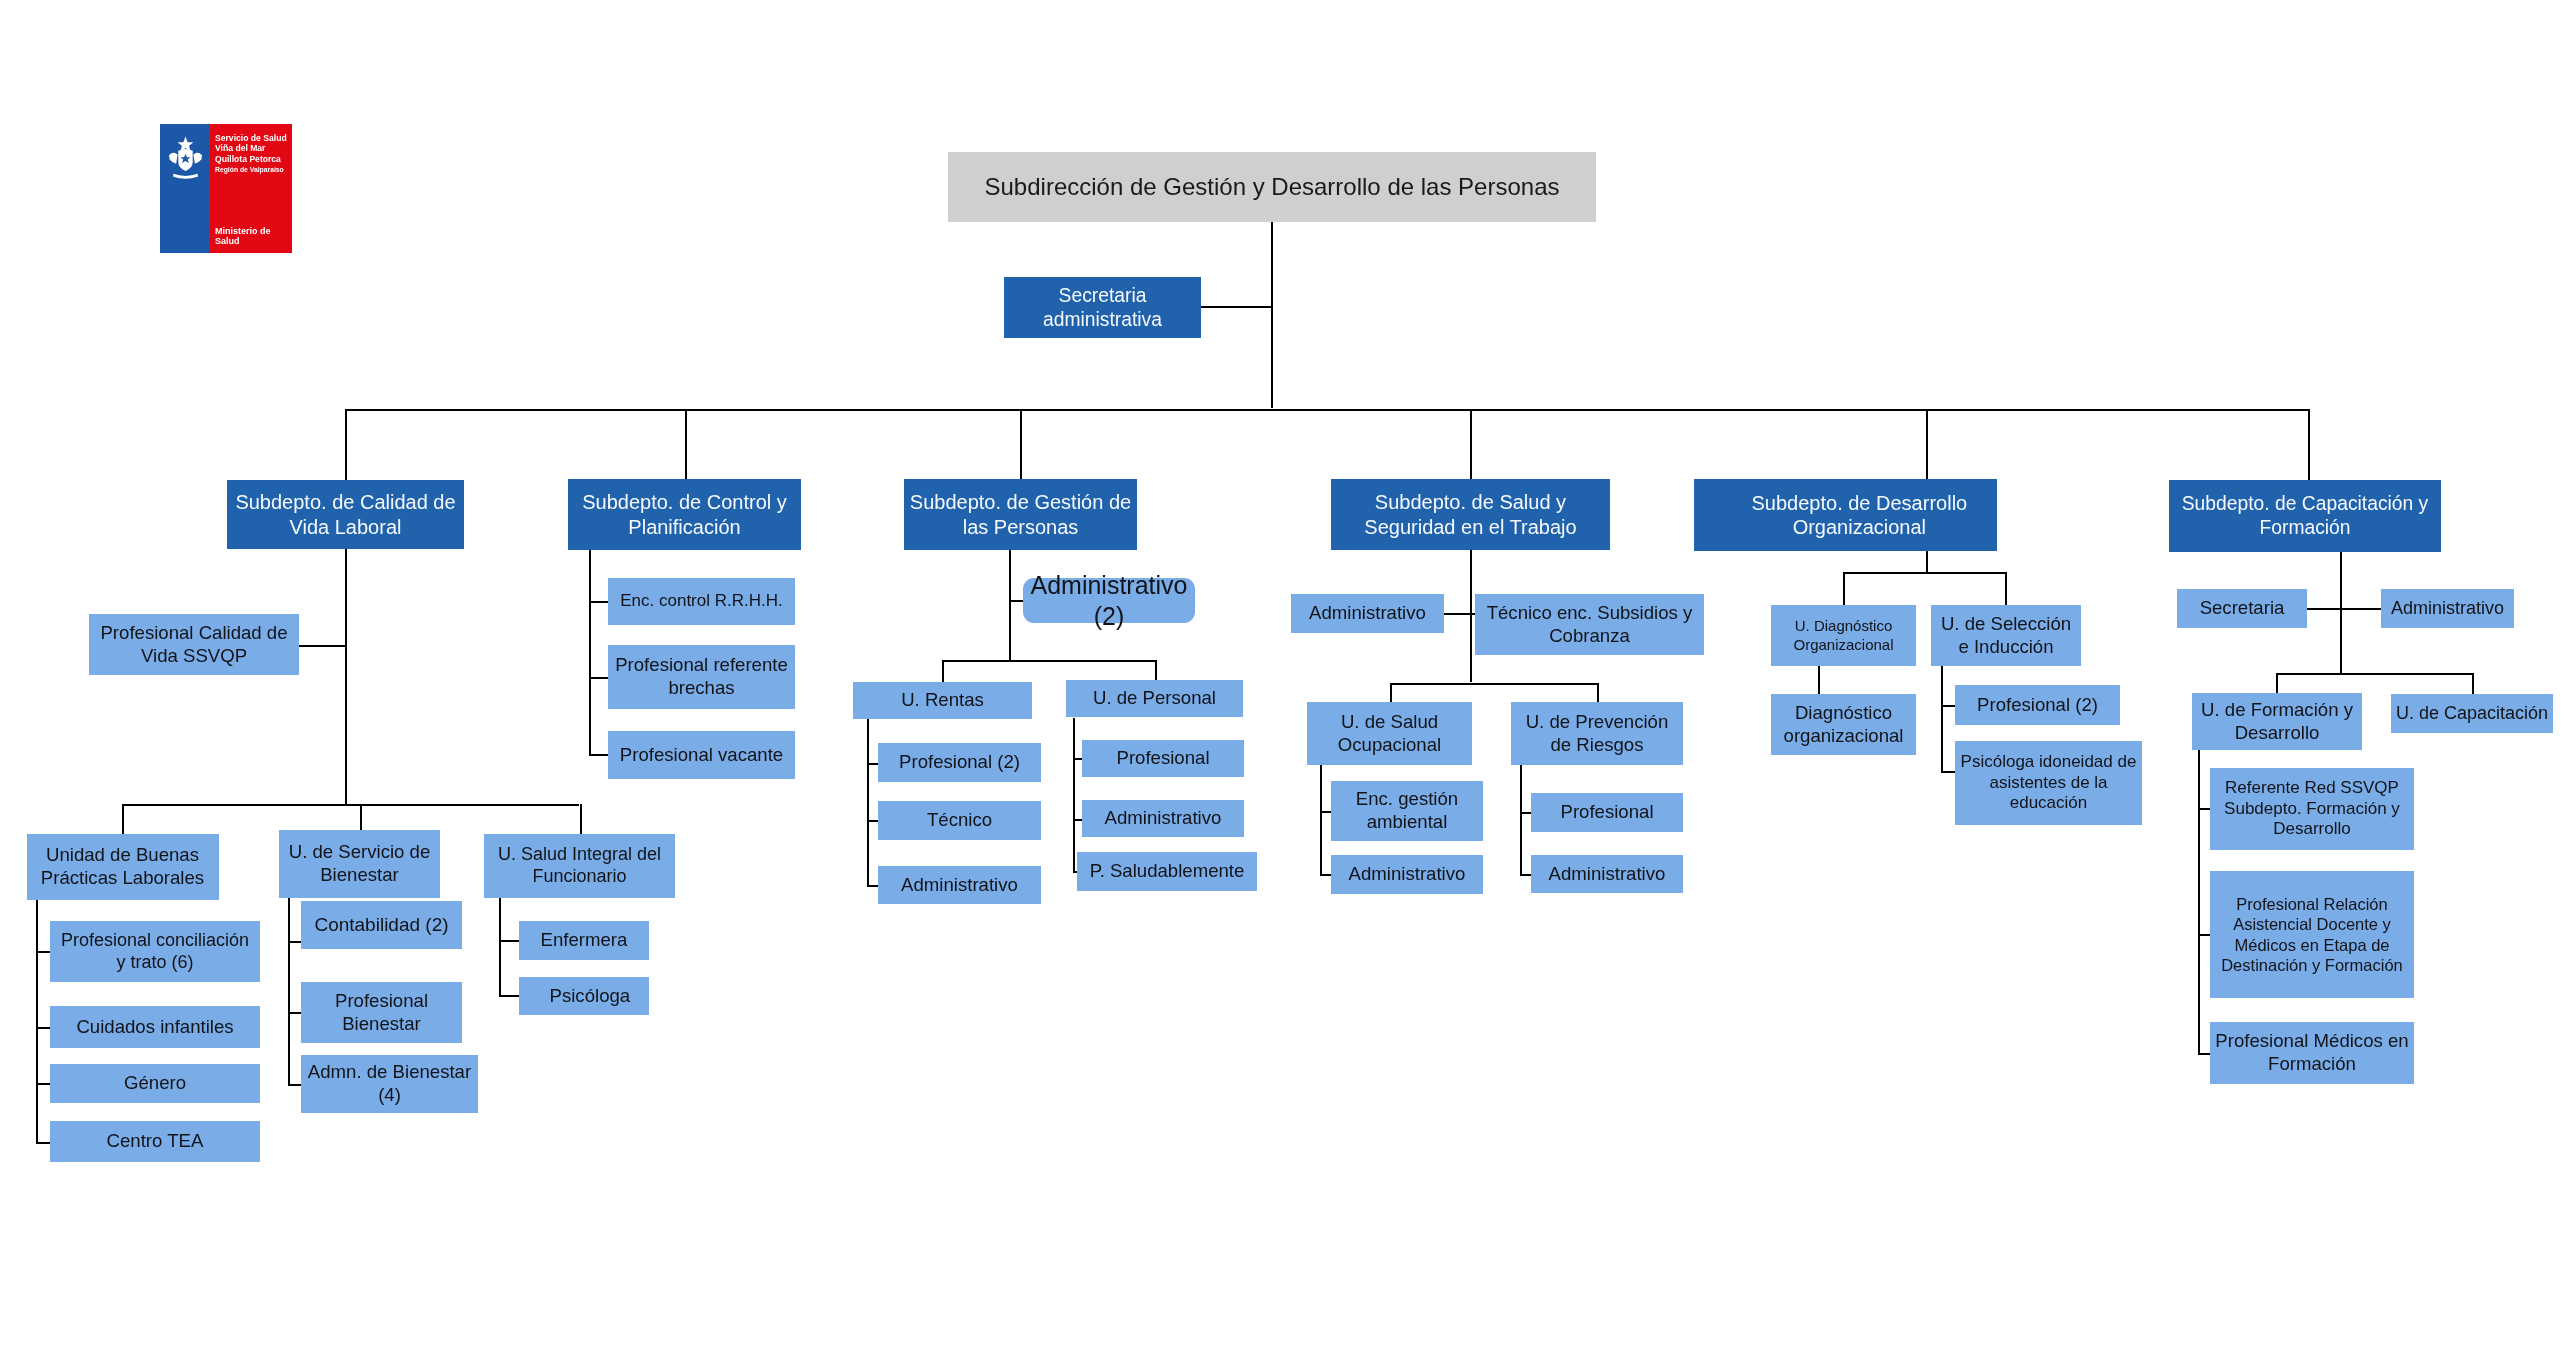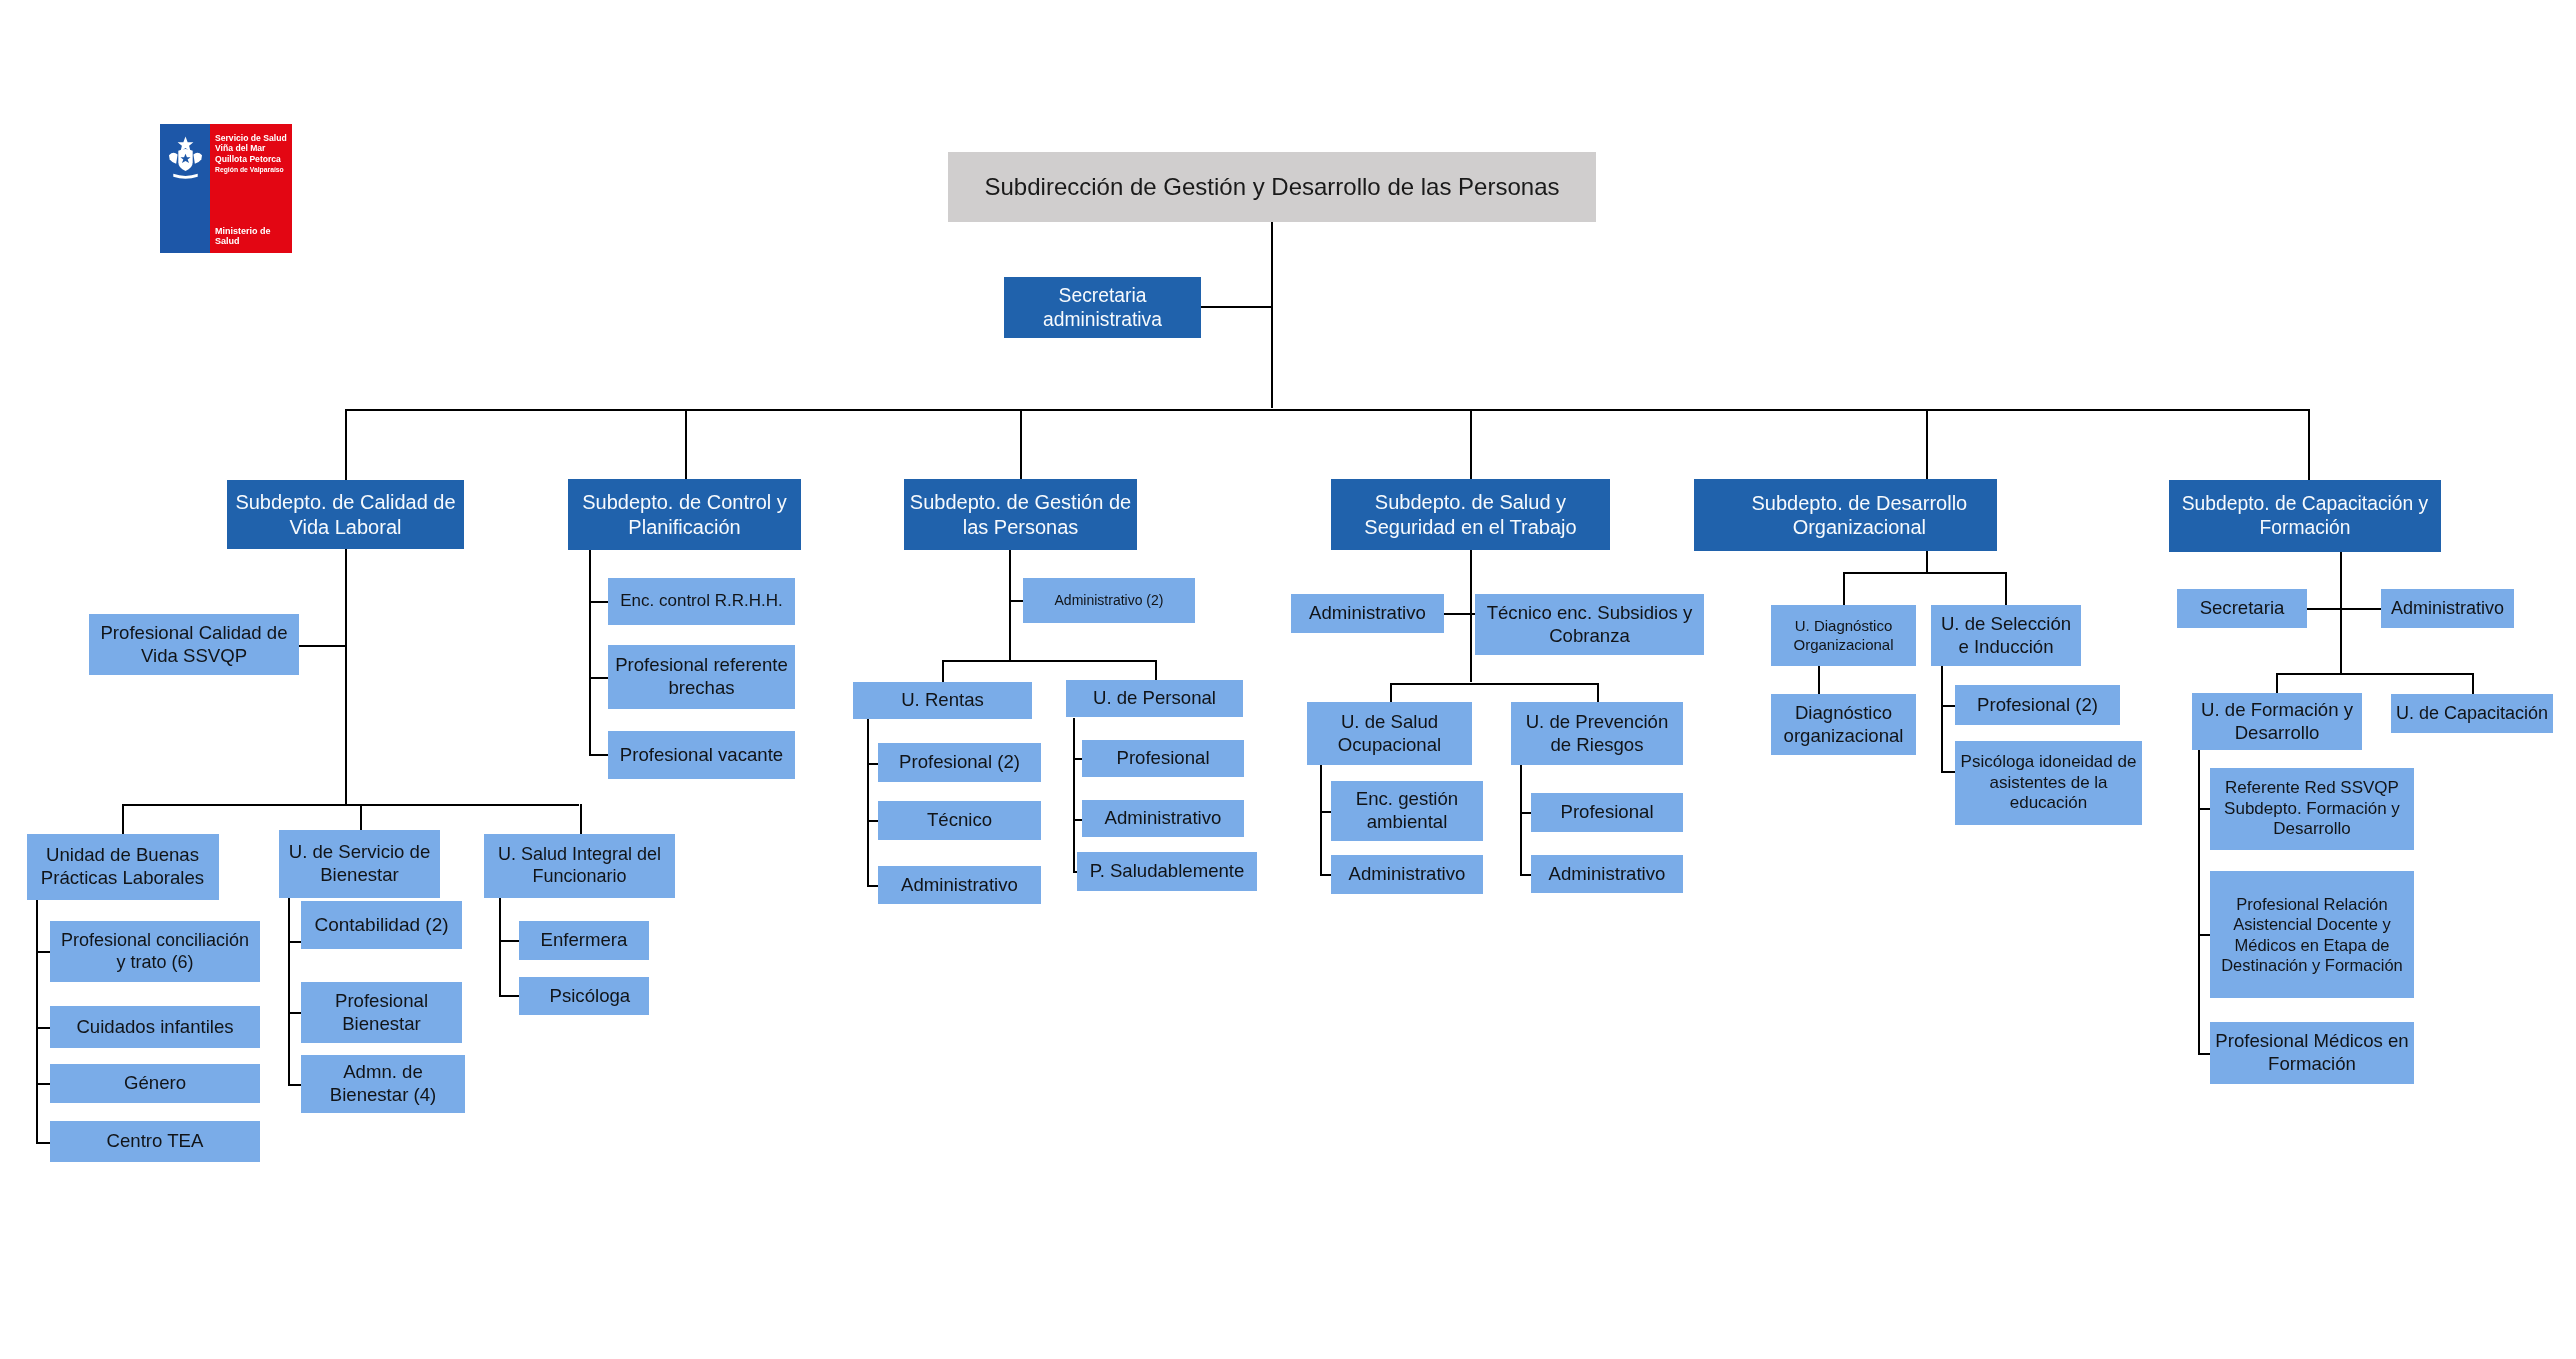--- a/index.html
+++ b/index.html
@@ -81,27 +81,27 @@
       <div class="node role" style="left: 89px; top: 569px; width: 210px; height: 61px; font-size: 18.6px;">Profesional Calidad de Vida SSVQP</div>
       <div class="node role" style="left: 26.5px; top: 789px; width: 192px; height: 66px; font-size: 18.6px;">Unidad de Buenas Prácticas Laborales</div>
       <div class="node role" style="left: 279px; top: 785px; width: 161px; height: 68px; font-size: 18.6px;">U. de Servicio de Bienestar</div>
       <div class="node role" style="left: 484px; top: 789px; width: 191px; height: 64px; font-size: 18px;">U. Salud Integral del Funcionario</div>
       <div class="node role" style="left: 50px; top: 876px; width: 210px; height: 61px; font-size: 18px;">Profesional conciliación y trato (6)</div>
       <div class="node role" style="left: 50px; top: 961px; width: 210px; height: 42px; font-size: 18.6px;">Cuidados infantiles</div>
       <div class="node role" style="left: 50px; top: 1019px; width: 210px; height: 39px; font-size: 18.6px;">Género</div>
       <div class="node role" style="left: 50px; top: 1076px; width: 210px; height: 41px; font-size: 18.6px;">Centro TEA</div>
       <div class="node role" style="left: 301px; top: 856px; width: 161px; height: 48px; font-size: 19px;">Contabilidad (2)</div>
       <div class="node role" style="left: 301px; top: 937px; width: 161px; height: 61px; font-size: 18.6px;">Profesional Bienestar</div>
-      <div class="node role" style="left: 301px; top: 1010px; width: 164px; height: 58px; font-size: 18.6px;">Admn. de Bienestar (4)</div>
+      <div class="node role" style="left: 301px; top: 1010px; width: 177px; height: 58px; font-size: 18.6px;">Admn. de Bienestar (4)</div>
       <div class="node role" style="left: 519px; top: 876px; width: 130px; height: 39px; font-size: 18.6px;">Enfermera</div>
       <div class="node role" style="left: 519px; top: 932px; width: 130px; height: 38px; font-size: 18.6px; padding-left: 16px;">Psicóloga</div>
       <div class="node role" style="left: 608px; top: 533px; width: 187px; height: 47px; font-size: 17px;">Enc. control R.R.H.H.</div>
       <div class="node role" style="left: 608px; top: 600px; width: 187px; height: 64px; font-size: 18.6px;">Profesional referente brechas</div>
       <div class="node role" style="left: 608px; top: 686px; width: 187px; height: 48px; font-size: 18.6px;">Profesional vacante</div>
-      <div class="node role" style="left: 1023px; top: 533px; width: 172px; height: 45px; font-size: 14px;">Administrativo (2)</div>
+      <div class="node role" style="left: 1023px; top: 533px; width: 172px; height: 45px; font-size: 25px; border-radius: 11px;">Administrativo (2)</div>
       <div class="node role" style="left: 853px; top: 637px; width: 179px; height: 37px; font-size: 18.6px;">U. Rentas</div>
       <div class="node role" style="left: 878px; top: 698px; width: 163px; height: 39px; font-size: 18.6px;">Profesional (2)</div>
       <div class="node role" style="left: 878px; top: 756px; width: 163px; height: 39px; font-size: 18.6px;">Técnico</div>
       <div class="node role" style="left: 878px; top: 821px; width: 163px; height: 38px; font-size: 18.6px;">Administrativo</div>
       <div class="node role" style="left: 1066px; top: 635px; width: 177px; height: 37px; font-size: 18.6px;">U. de Personal</div>
       <div class="node role" style="left: 1082px; top: 695px; width: 162px; height: 37px; font-size: 18.6px;">Profesional</div>
       <div class="node role" style="left: 1082px; top: 755px; width: 162px; height: 37px; font-size: 18.6px;">Administrativo</div>
       <div class="node role" style="left: 1077px; top: 807px; width: 180px; height: 39px; font-size: 18.6px;">P. Saludablemente</div>
       <div class="node role" style="left: 1291px; top: 549px; width: 153px; height: 39px; font-size: 18.6px;">Administrativo</div>
       <div class="node role" style="left: 1475px; top: 549px; width: 229px; height: 61px; font-size: 18.6px;">Técnico enc. Subsidios y Cobranza</div>

